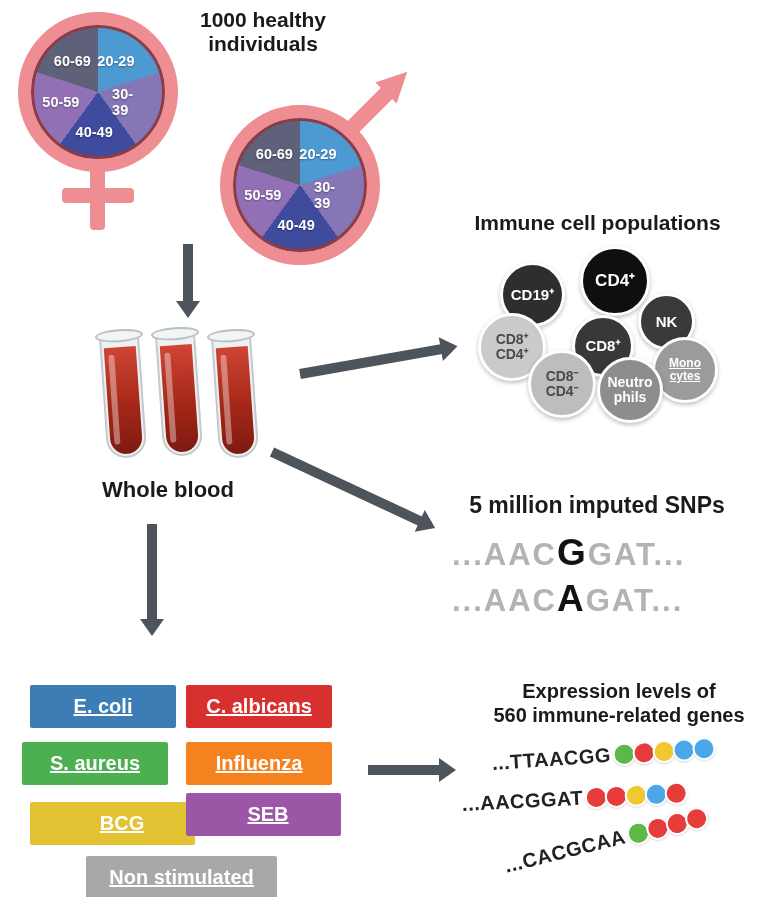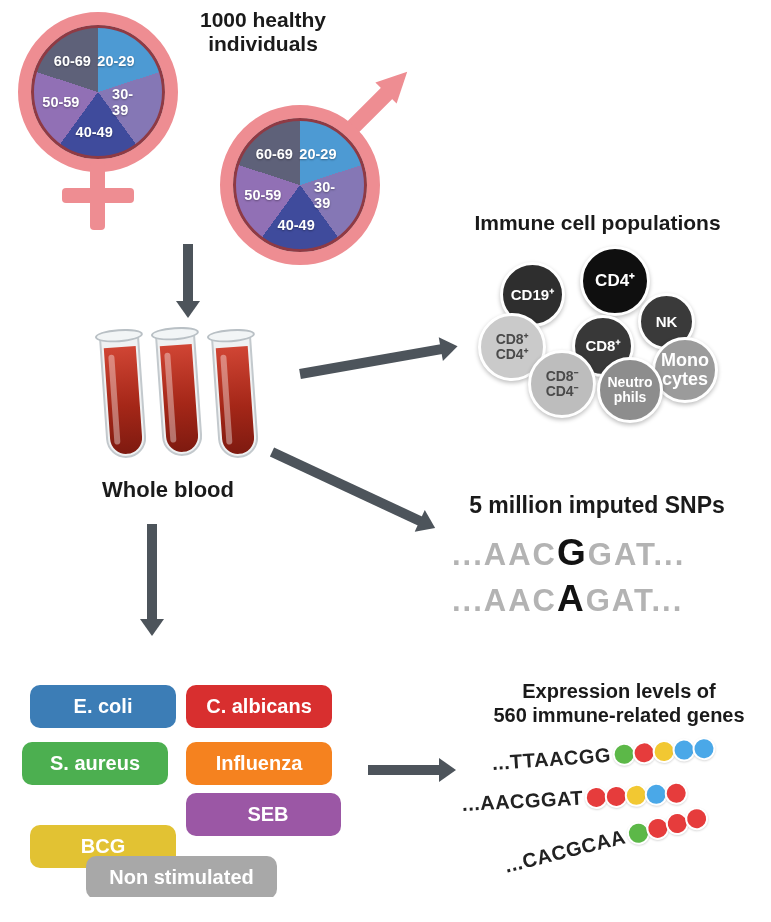--- a/index.html
+++ b/index.html
@@ -67,38 +67,38 @@
   
   .cell { position:absolute; border-radius:50%; border:3px solid #ffffff; box-sizing:border-box;
           display:flex; align-items:center; justify-content:center; text-align:center;
           font-weight:bold; line-height:1.05; white-space:pre-line;
           box-shadow:0 2px 4px rgba(0,0,0,.25); }
   .cell-cd19   { left:500px; top:262px; width:65px; height:65px; font-size:15px; }
   .cell-cd8cd4 { left:478px; top:313px; width:68px; height:68px; font-size:14px; }
   .cell-cd4    { left:580px; top:246px; width:70px; height:70px; font-size:17px; }
   .cell-nk     { left:638px; top:293px; width:57px; height:57px; font-size:15px; }
   .cell-cd8    { left:572px; top:315px; width:62px; height:62px; font-size:15px; }
-  .cell-mono   { left:652px; top:337px; width:66px; height:66px; font-size:18px; }
+  .cell-mono   { left:652px; top:337px; width:66px; height:66px; font-size:12px;text-decoration:underline; }
   .cell-dn     { left:528px; top:350px; width:68px; height:68px; font-size:14px; }
   .cell-neutro { left:597px; top:357px; width:66px; height:66px; font-size:14px; }
 
   
   .snp-seqs { position:absolute; left:452px; top:530px; width:290px; text-align:left; }
   .snp-line { font-weight:bold; font-size:31px; letter-spacing:2px; color:#b3b3b3; line-height:1.25;
               white-space:nowrap; }
   .snp-variant { color:#121212; font-size:37px; font-weight:800; }
 
   
-  .pill { position:absolute; width:146px; height:43px; border-radius:10px; color:#ffffff;
-          font-weight:bold; font-size:20px; display:flex; align-items:center; justify-content:center; }
+  .pill { position:absolute; width:146px; height:43px; border-radius:2px; color:#ffffff;
+          font-weight:bold; font-size:20px; display:flex; align-items:center; justify-content:center;text-decoration:underline; }
   .pill-ecoli    { left:30px;  top:685px; }
   .pill-albicans { left:186px; top:685px; }
   .pill-aureus   { left:22px;  top:742px; }
   .pill-influenza{ left:186px; top:742px; }
-  .pill-bcg      { left:30px;  top:825px; }
+  .pill-bcg      { left:30px;  top:802px;padding-left:19px; }
   .pill-seb      { left:186px; top:793px;padding-left:9px; }
   .pill-nonstim  { left:86px;  top:856px; width:191px; }
 
   
   .seq-row { position:absolute; display:flex; align-items:center; transform-origin:0 50%; }
   .seq-text { font-weight:bold; font-size:20px; color:#222222; letter-spacing:0.5px; white-space:nowrap; }
   .dots { display:flex; align-items:center; margin-left:5px; }
   .dot { width:19px; height:19px; border-radius:50%; border:2px solid #ffffff; box-sizing:content-box;
          margin-left:-3px; box-shadow:0 1px 2px rgba(0,0,0,.15); }
   .row1 { left:492px; top:752px; transform:rotate(-4deg); }

